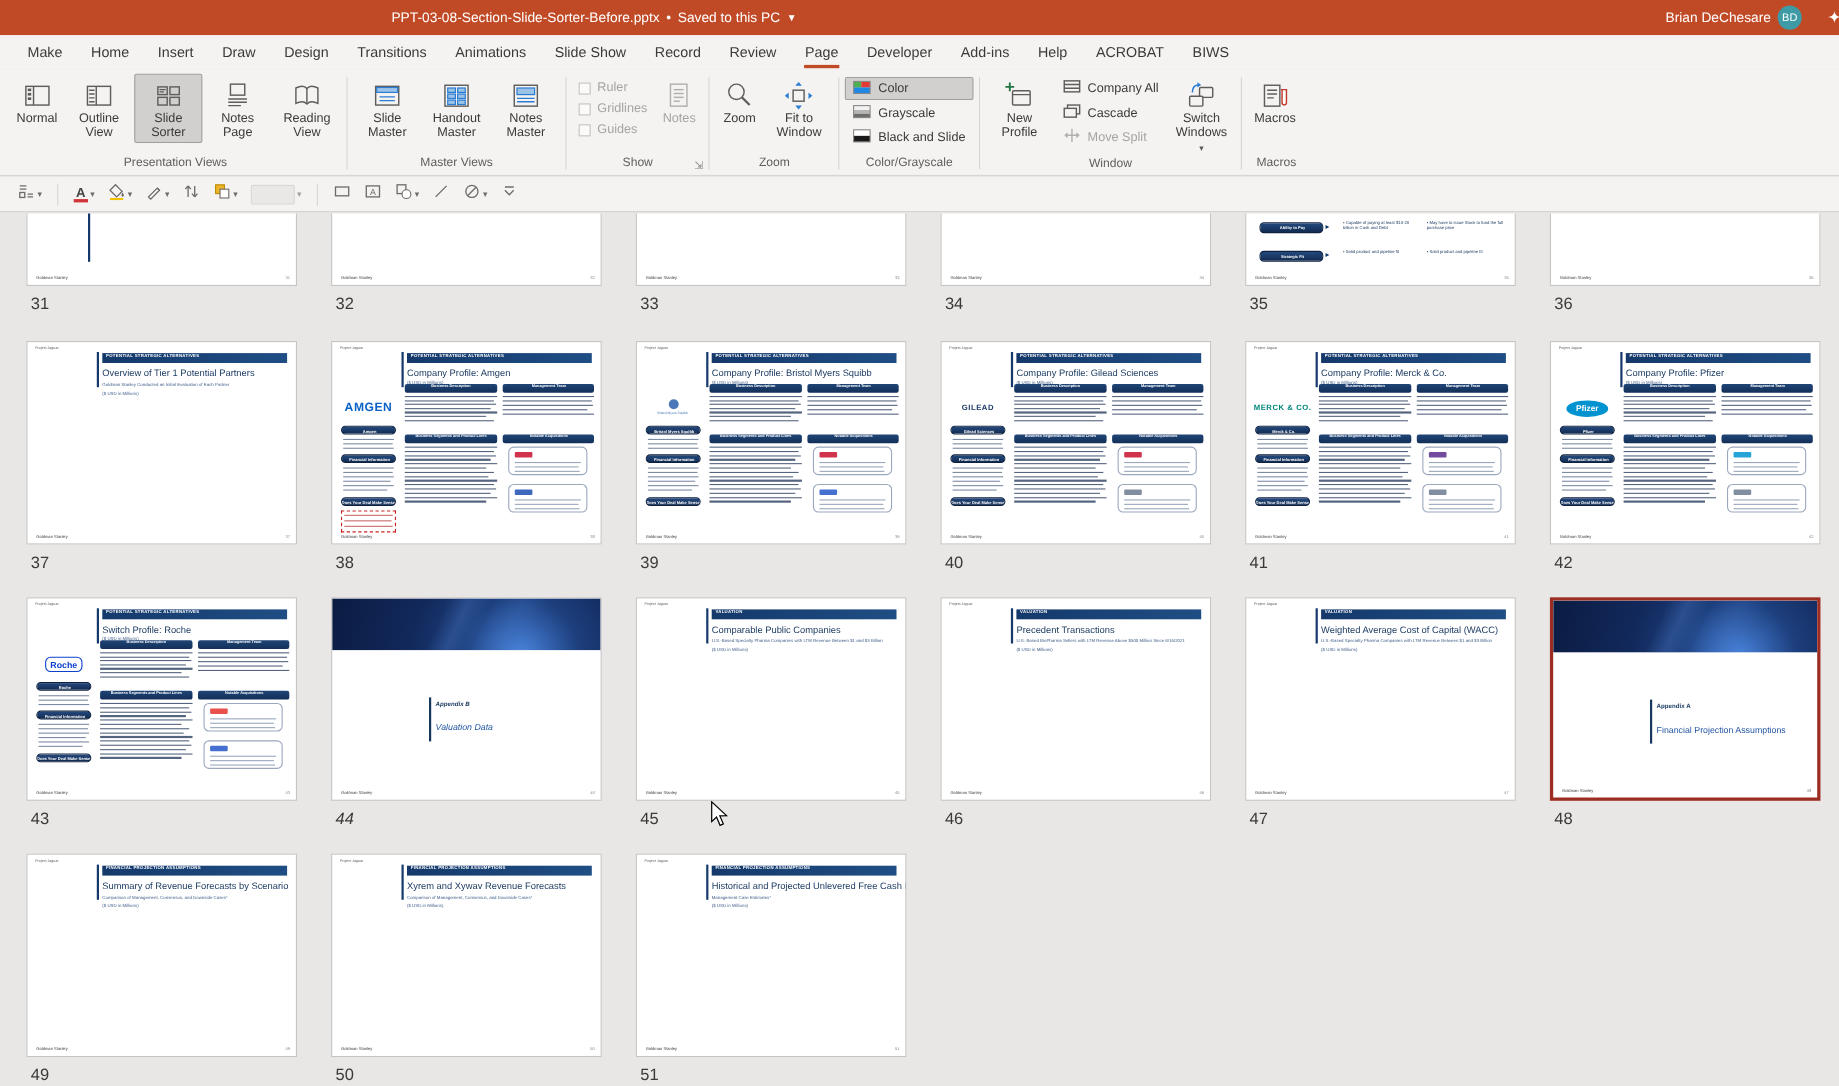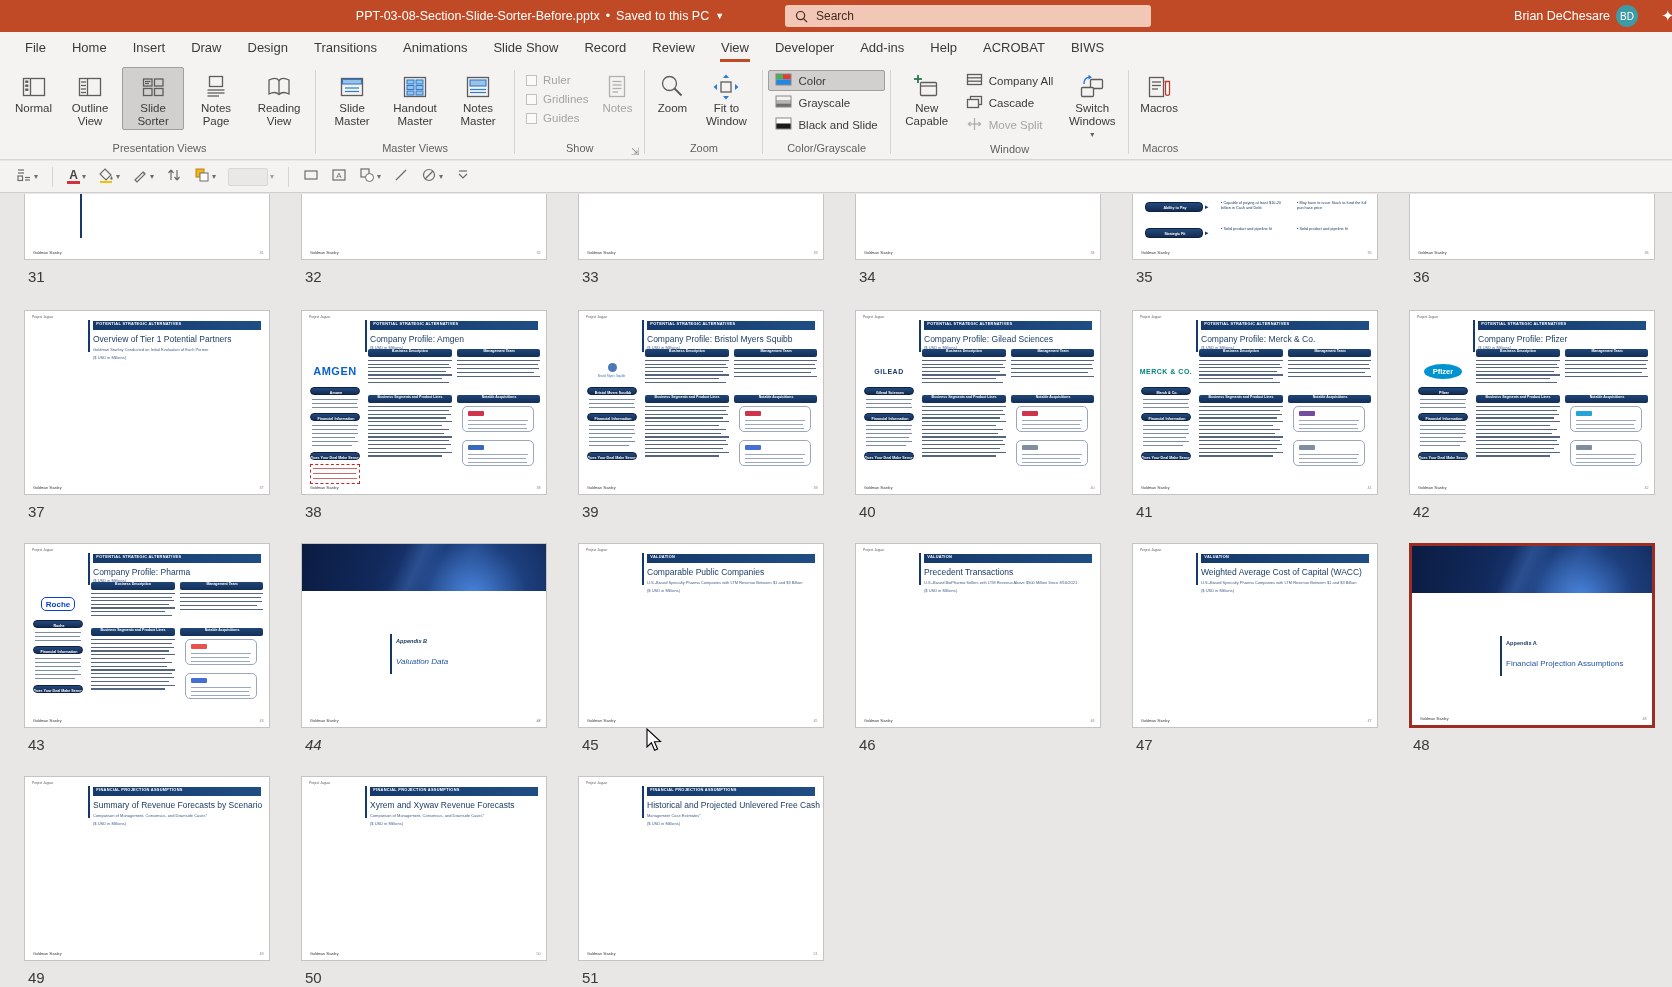--- a/index.html
+++ b/index.html
@@ -87,44 +87,37 @@
 </head>
 <body>
 
 <div id="titlebar">
   <div class="tb-center">
     <span>PPT-03-08-Section-Slide-Sorter-Before.pptx</span>
     <span>•</span>
     <span>Saved to this PC</span>
     <span class="tb-caret">▼</span>
   </div>
-  <div id="tb-search">
-    <svg width="13" height="13" viewBox="0 0 14 14">
-        <circle cx="6" cy="6" r="4.4" fill="none" stroke="#43291d" stroke-width="1.3"></circle>
-        <line x1="9.5" y1="9.5" x2="13" y2="13" stroke="#43291d" stroke-width="1.3"></line>
-      </svg>
-    <span>Search</span>
-  </div>
   <div id="tb-user">Brian DeChesare</div>
   <div id="tb-avatar">BD</div>
   <div id="tb-sparkle">✦</div>
 </div>
 
 <nav id="menubar">
-    <div class="tab">File</div>
+    <div class="tab">Make</div>
     <div class="tab">Home</div>
     <div class="tab">Insert</div>
     <div class="tab">Draw</div>
     <div class="tab">Design</div>
     <div class="tab">Transitions</div>
     <div class="tab">Animations</div>
     <div class="tab">Slide Show</div>
     <div class="tab">Record</div>
     <div class="tab">Review</div>
-    <div class="tab active">View</div>
+    <div class="tab active">Page</div>
     <div class="tab">Developer</div>
     <div class="tab">Add-ins</div>
     <div class="tab">Help</div>
     <div class="tab">ACROBAT</div>
     <div class="tab">BIWS</div>
   </nav>
 <div id="ribbon">
     <div class="rgroup">
       <div class="rgroup-items">
         <div class="rbtn-large">
@@ -320,21 +313,21 @@
       <div class="rgroup-items">
         <div class="rbtn-large">
           <span class="ricon">
             <svg width="28" height="28" viewBox="0 0 28 28">
               <rect x="7.5" y="9.5" width="16" height="13" rx="1" fill="none" stroke="#5f5d5b" stroke-width="1.3"></rect>
               <line x1="7.5" y1="13" x2="23.5" y2="13" fill="none" stroke="#5f5d5b" stroke-width="1.3"></line>
               <line x1="5" y1="2" x2="5" y2="10" stroke="#217346" stroke-width="1.7"></line>
               <line x1="1" y1="6" x2="9" y2="6" stroke="#217346" stroke-width="1.7"></line>
             </svg>
           </span>
-          <span class="rlabel">New Capable</span>
+          <span class="rlabel">New Profile</span>
         </div>
         <div class="rstack">
           <div class="rbtn-small">
             <span class="sicon"><svg width="18" height="14" viewBox="0 0 18 14">
                 <rect x="1.5" y="1.5" width="14" height="10" fill="none" stroke="#5f5d5b" stroke-width="1.3"></rect>
                 <line x1="1.5" y1="4.8" x2="15.5" y2="4.8" fill="none" stroke="#5f5d5b" stroke-width="1.3"></line>
                 <line x1="1.5" y1="8.2" x2="15.5" y2="8.2" fill="none" stroke="#5f5d5b" stroke-width="1.3"></line>
               </svg></span>
             <span>Company All</span>
           </div>
@@ -1061,21 +1054,21 @@
       </div>
       <div class="slide-num">42</div>
     </div>
     <div class="cell" style="left: 24px; top: 349px; position: absolute;">
       <div class="thumb">
         <div class="corner">Project Jaguar</div>
         <div class="tvline"></div>
         <div class="hbar">
           <span>POTENTIAL STRATEGIC ALTERNATIVES</span>
         </div>
-        <div class="stitle">Company Profile: Pharma</div>
+        <div class="stitle">Switch Profile: Roche</div>
         <div class="ssub" style="top: 35px;">($ USD in Millions)</div>
         <div style="left: 8px; top: 48px; width: 50px; height: 24px; position: absolute; display: flex; align-items: center; justify-content: center;">
           <div style="width: 34px; height: 14px; border: 1.5px solid rgb(11, 65, 205); border-radius: 5px; color: rgb(11, 65, 205); font-size: 8px; display: flex; align-items: center; justify-content: center; font-weight: bold;">Roche</div>
         </div>
         <div class="navpill" style="left: 8px; top: 76px; width: 50px; height: 8px; position: absolute;">
           <span style="width: 100px; margin-left: -25px;">Roche</span>
         </div>
         <div>
           <div class="skline" style="left: 10px; top: 88px; width: 46px; position: absolute; background: rgb(125, 140, 165);"></div>
           <div class="skline" style="left: 10px; top: 92px; width: 44.62px; position: absolute; background: rgb(125, 140, 165);"></div>

